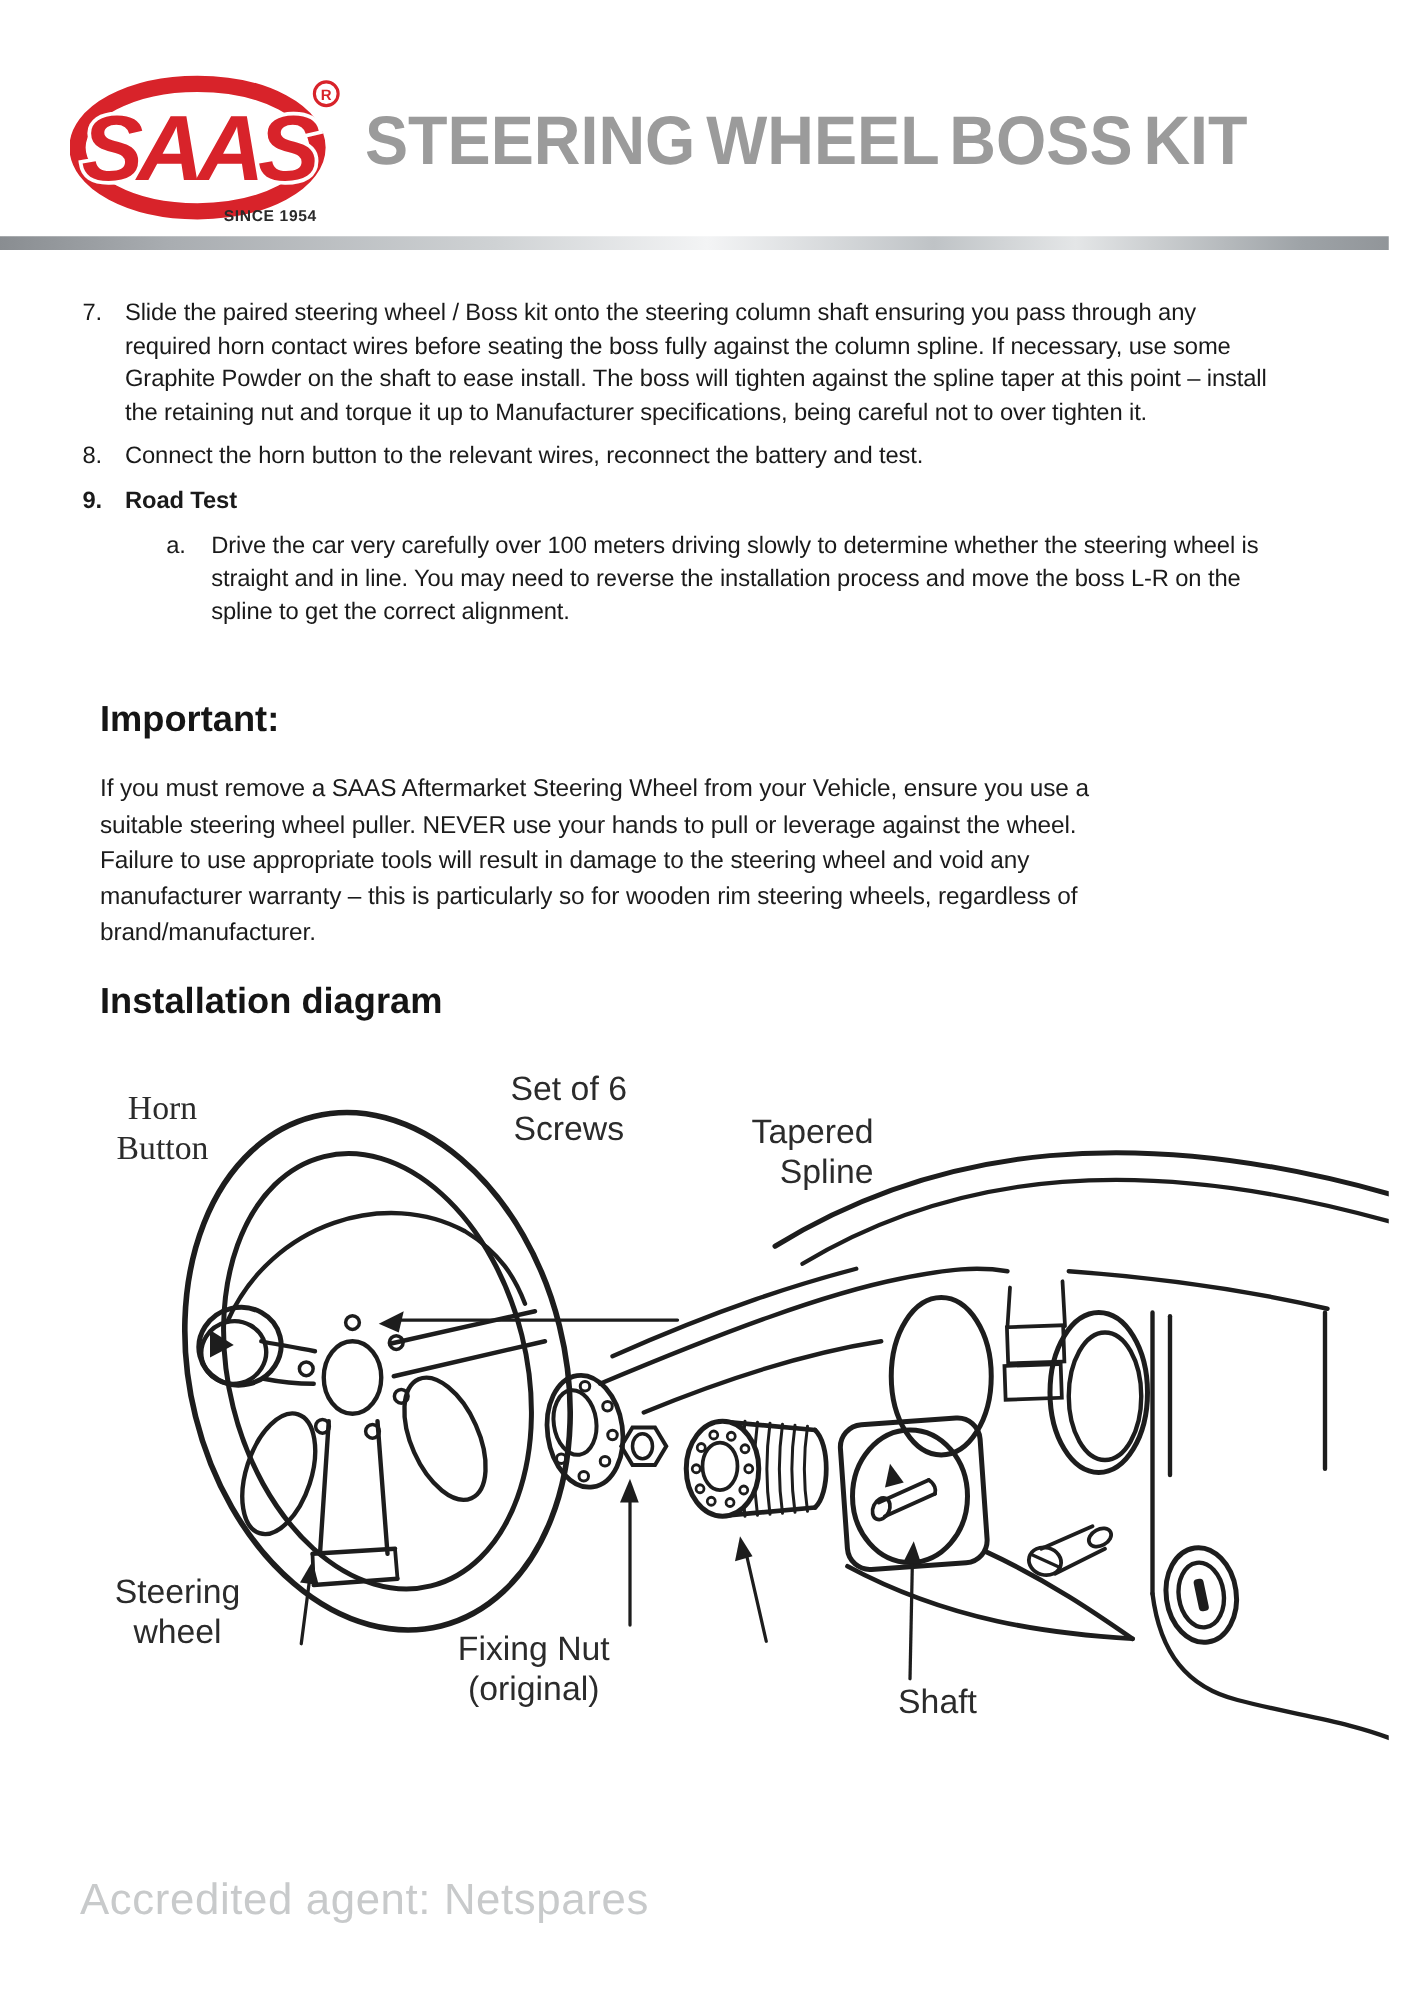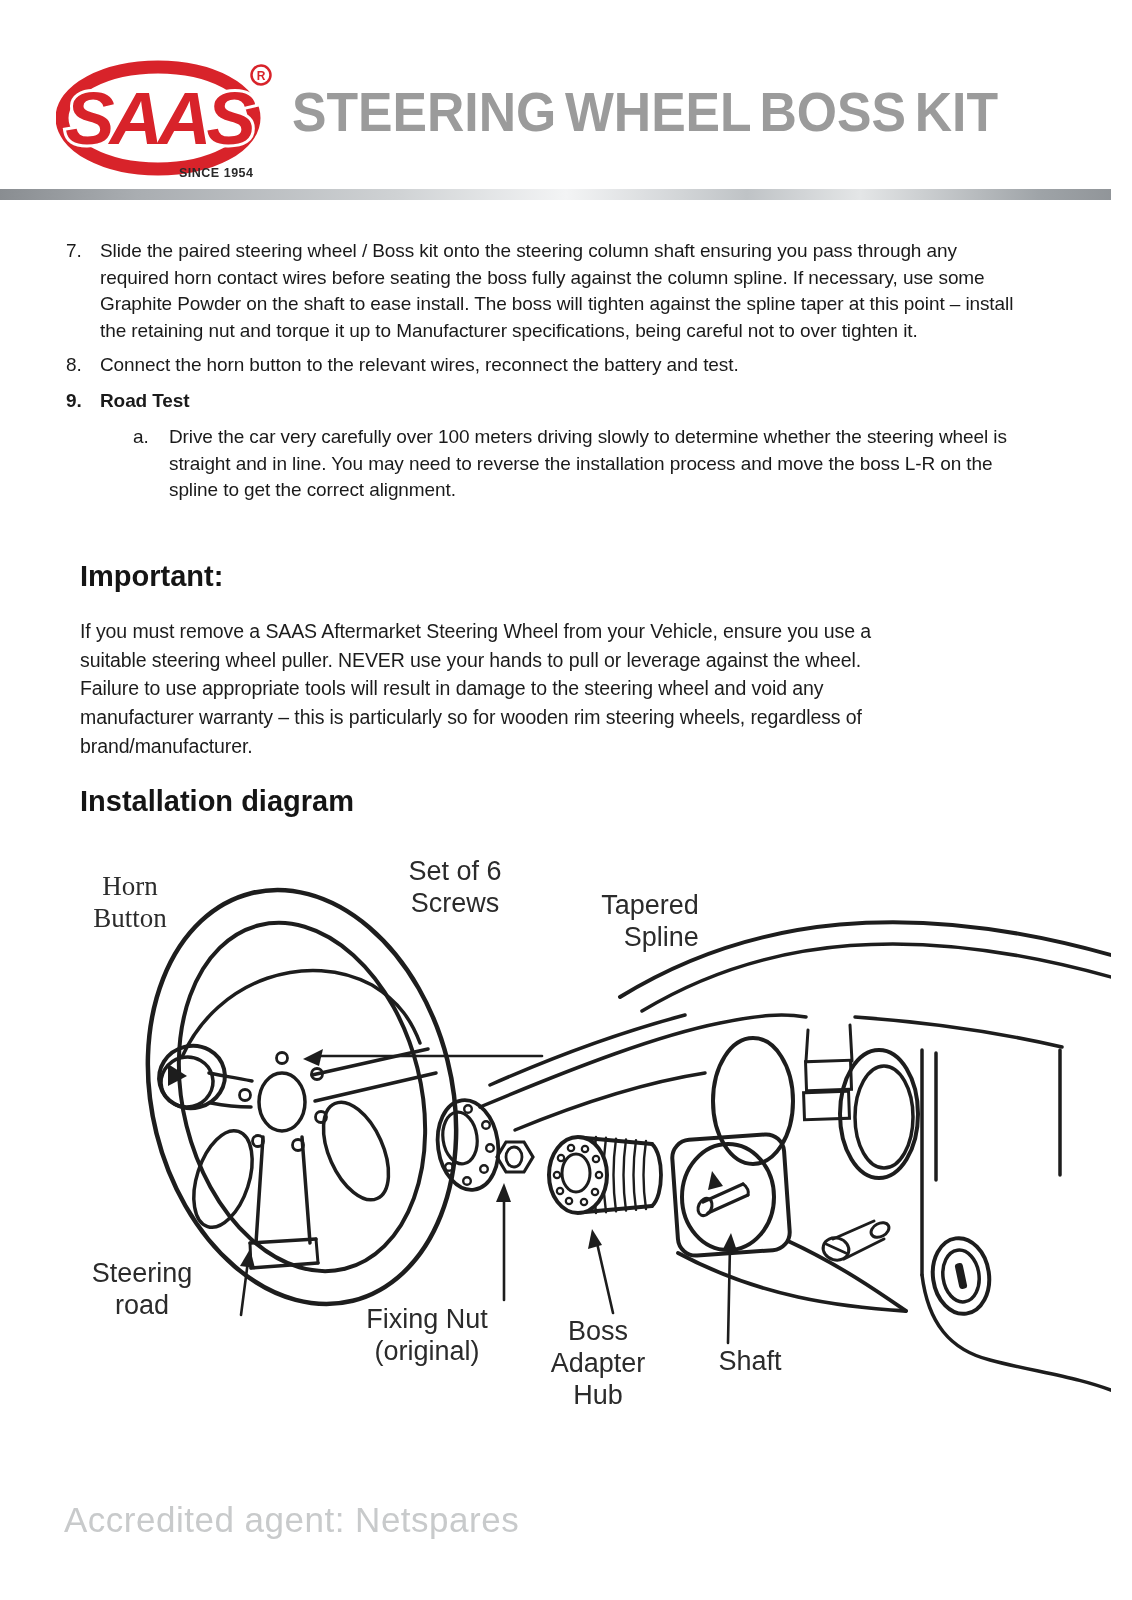--- a/index.html
+++ b/index.html
@@ -248,24 +248,21 @@
       </g>
     </svg>
 
     <div class="dlabel" style="left:70px;top:25px;font-family:Liberation Serif, serif;">Horn
 Button</div>
     <div class="dlabel" style="left:395px;top:10px;">Set of 6
 Screws</div>
     <div class="dlabel" style="left:590px;top:44px;text-align:right;">Tapered
 Spline</div>
     <div class="dlabel" style="left:82px;top:412px;">Steering
-road</div>
+wheel</div>
     <div class="dlabel" style="left:367px;top:458px;">Fixing Nut
 (original)</div>
-    <div class="dlabel" style="left:538px;top:470px;">Boss
-Adapter
-Hub</div>
     <div class="dlabel" style="left:690px;top:500px;">Shaft</div>
   </div>
 
   <div class="footer-text">Accredited agent: Netspares</div>
 
 </div>
 
 </body></html>

